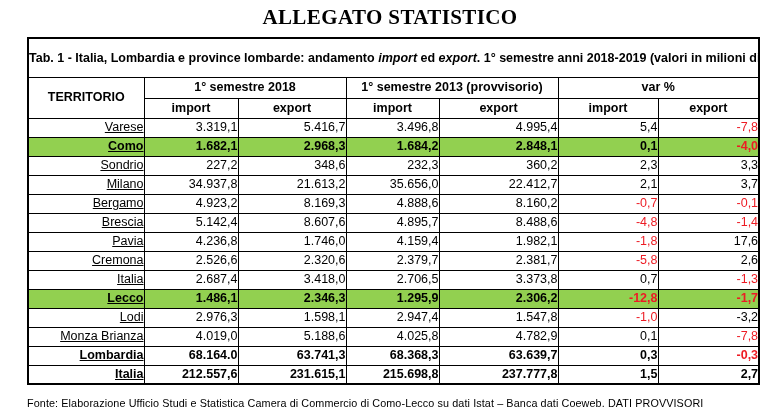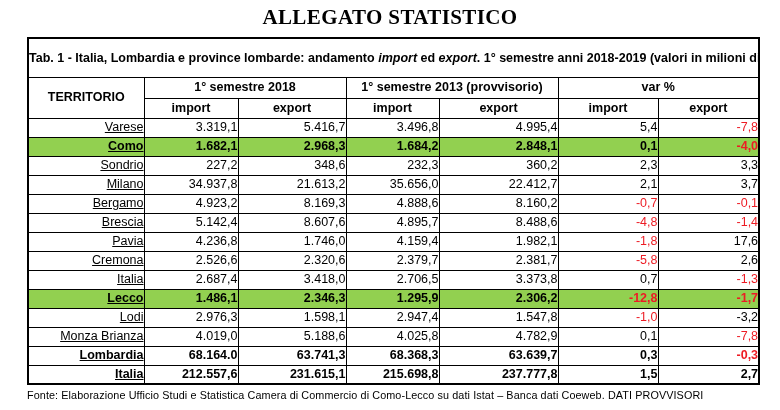--- a/index.html
+++ b/index.html
@@ -33,21 +33,21 @@
   }
   tr.group-row th { height:21px; text-align:center; font-weight:bold; }
   tr.sub-row th { height:20px; text-align:center; font-weight:bold; }
   tbody tr { height:19px; }
   td.terr { text-align:right; padding-left:5px;text-decoration:underline; }
   td.num { text-align:right; padding-right:7px; }
   tr.hl td { background:var(--green); }
   tr.hl td, tr.bold td { font-weight:bold; }
   .red { color:var(--red); }
   .source {
-    margin:4px 0 0 27px; font-size:10.8px; letter-spacing:0.1px;
+    margin:12px 0 0 27px; font-size:10.8px; letter-spacing:0.1px;
   }
 </style>
 </head>
 <body>
 
 <div class="title">ALLEGATO STATISTICO</div>
 
 <table class="stat">
   <colgroup>
     <col style="width:116px">

